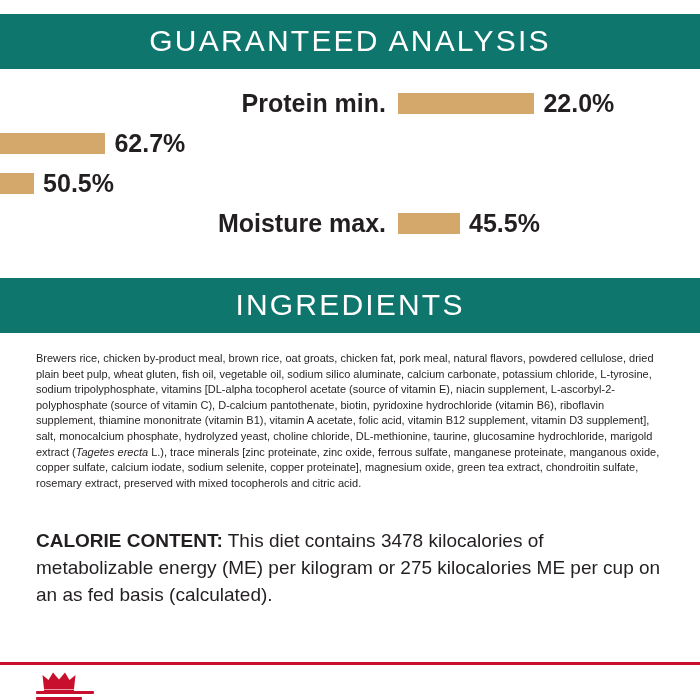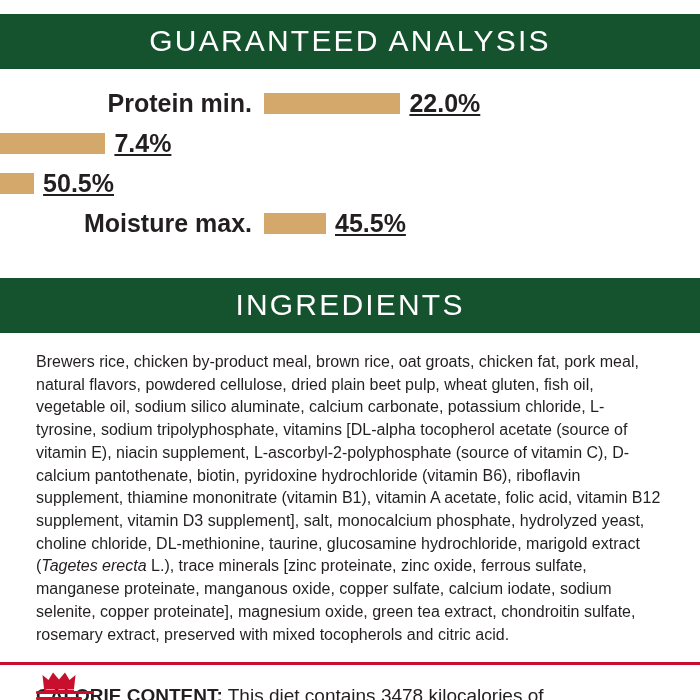--- a/index.html
+++ b/index.html
@@ -18,21 +18,21 @@
 
   .page {
     width: 700px;
     height: 700px;
     position: relative;
     box-sizing: border-box;
   }
 
   
   .band {
-    background: #14532d;
+    background: #0f766e;
     color: #ffffff;
     text-align: center;
     font-size: 30px;
     letter-spacing: 2.2px;
     font-weight: 400;
     padding: 12px 0 13px 0;
     line-height: 1;
   }
   #ga-band {
     margin-top: 14px;
@@ -44,21 +44,21 @@
   
   .ga-chart {
     padding: 14px 0 6px 0;
   }
   .ga-row {
     display: flex;
     align-items: center;
     height: 40px;
   }
   .ga-label {
-    width: 264px;
+    width: 398px;
     text-align: right;
     padding-right: 12px;
     font-size: 25px;
     font-weight: bold;
     color: #231f20;
     box-sizing: border-box;
     white-space: nowrap;
   }
   .ga-bar-wrap {
     display: flex;
@@ -68,27 +68,26 @@
   .ga-bar {
     height: 21px;
     background: #d3a86a;
   }
   .ga-value {
     font-size: 25px;
     font-weight: bold;
     color: #231f20;
     margin-left: 9px;
     white-space: nowrap;
-    text-decoration: underline;
   }
 
   
   .ing-body {
     padding: 18px 36px 0 36px;
-    font-size: 16px;
+    font-size: 11px;
     line-height: 1.42;
     color: #231f20;
     text-align: left;
   }
   .ing-body p {
     margin: 0;
   }
   .ing-body .italic {
     font-style: italic;
   }
@@ -160,21 +159,21 @@
       <div class="ga-label">Protein min.</div>
       <div class="ga-bar-wrap">
         <div class="ga-bar" id="bar0" style="width: 136.4px; background: rgb(211, 168, 106);"></div>
         <div class="ga-value">22.0%</div>
       </div>
     </div>
 
     <div class="ga-row">
       <div class="ga-bar-wrap">
         <div class="ga-bar" id="bar1" style="width: 105.4px; background: rgb(211, 168, 106);"></div>
-        <div class="ga-value">7.4%</div>
+        <div class="ga-value">62.7%</div>
       </div>
     </div>
 
     <div class="ga-row">
       <div class="ga-bar-wrap">
         <div class="ga-bar" id="bar2" style="width: 34.1px; background: rgb(211, 168, 106);"></div>
         <div class="ga-value">50.5%</div>
       </div>
     </div>
 

